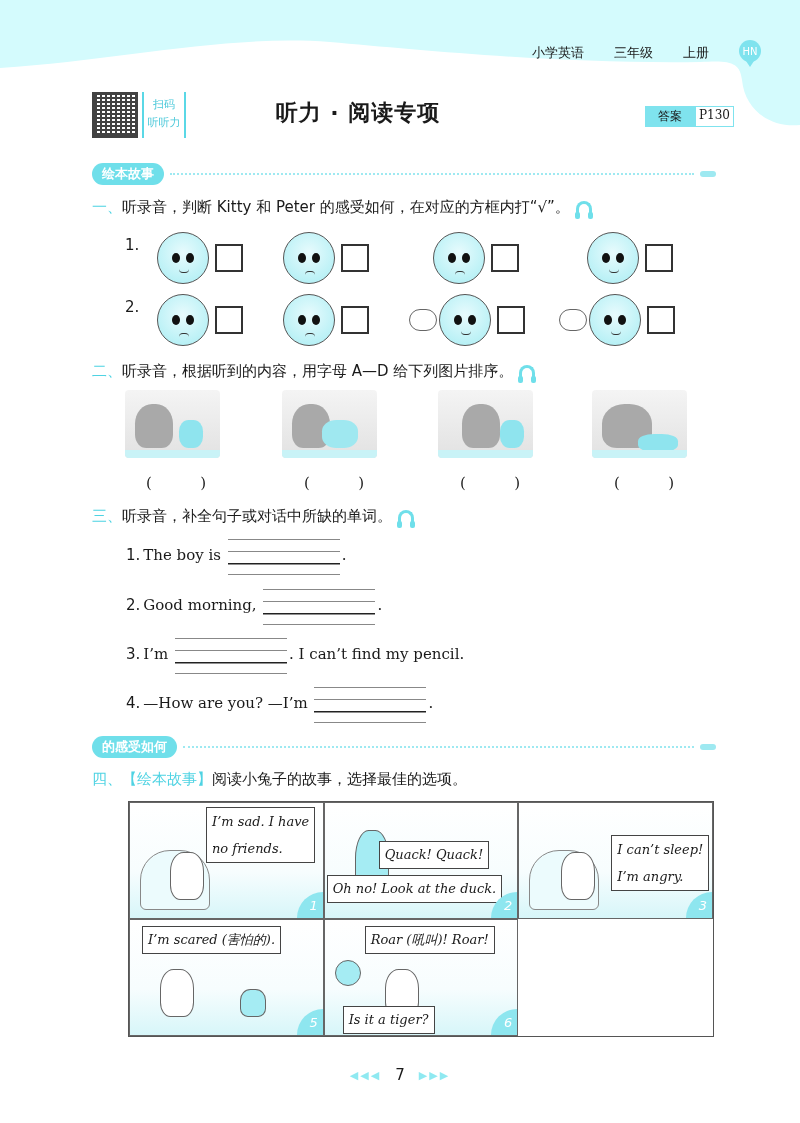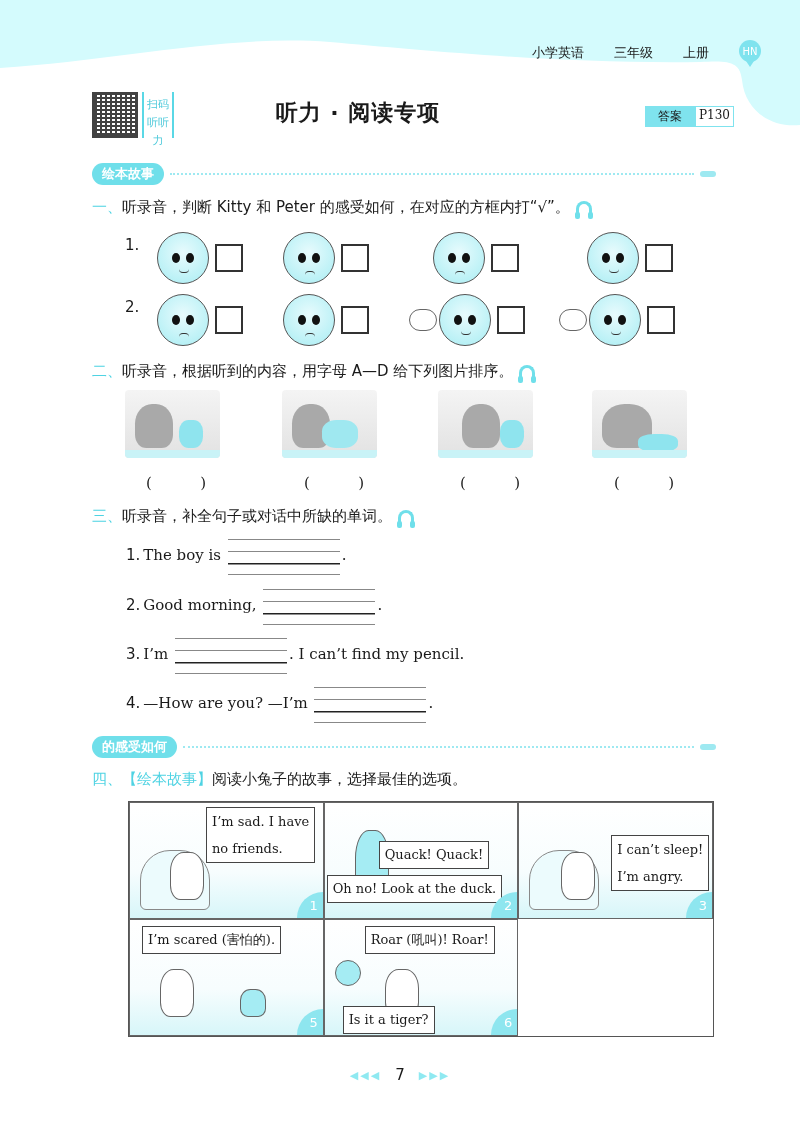--- a/index.html
+++ b/index.html
@@ -9,21 +9,21 @@
   .header-wave { position: absolute; left: 0; top: 0; width: 800px; height: 130px; }
   .header-meta { position: absolute; top: 40px; left: 532px; font-size: 13px; display: flex; gap: 30px; align-items: flex-end; }
   .hn-pin { width: 22px; height: 22px; border-radius: 50%; background: #7fe3ee; color: #fff; font-size: 10px; display: flex; align-items: center; justify-content: center; position: relative; }
   .hn-pin::after { content: ""; position: absolute; bottom: -5px; left: 7px; border-left: 4px solid transparent; border-right: 4px solid transparent; border-top: 6px solid #7fe3ee; }
 
   .qr { position: absolute; left: 92px; top: 92px; width: 46px; height: 46px;
         background:
           repeating-linear-gradient(90deg, #222 0 2px, transparent 2px 5px),
           repeating-linear-gradient(0deg, #222 0 2px, transparent 2px 4px);
         opacity: .85; border: 3px solid #222; }
-  .scan-tag { position: absolute; left: 142px; top: 92px; width: 32px; height: 46px; border-left: 2px solid #5ad8e6; border-right: 2px solid #5ad8e6;
+  .scan-tag { position: absolute; left: 142px; top: 92px; width: 44px; height: 46px; border-left: 2px solid #5ad8e6; border-right: 2px solid #5ad8e6;
               font-family: "DejaVu Serif", serif; font-size: 11px; color: #4cc9da; text-align: center; line-height: 18px; padding-top: 4px; }
 
   .page-title { position: absolute; top: 98px; left: 0; width: 716px; text-align: center; font-size: 22px; font-weight: bold; letter-spacing: 1px; }
   .answer-ref { position: absolute; top: 106px; left: 645px; display: flex; font-size: 12px; }
   .answer-ref .a { background: #7fe3ee; padding: 2px 13px; }
   .answer-ref .b { background: #fff; border: 1px solid #7fe3ee; padding: 1px 3px; font-family: "DejaVu Serif", serif; }
 
   .section-bar { position: absolute; left: 92px; width: 624px; height: 22px; display: flex; align-items: center; }
   .section-pill { background: #6fdfea; color: #fff; font-size: 13px; font-weight: bold; padding: 2px 10px; border-radius: 11px; white-space: nowrap; }
   .section-dots { flex: 1; border-top: 2px dotted #9ee9f1; margin: 0 6px; }
@@ -57,21 +57,21 @@
   .fill-item { position: absolute; left: 126px; font-family: "DejaVu Serif", "Liberation Serif", serif; font-size: 15px; display: flex; align-items: center; white-space: nowrap; }
   .fill-item .num { font-family: "DejaVu Sans", sans-serif; margin-right: 3px; }
   .four-line { display: inline-block; width: 112px; height: 36px; margin: 0 2px; position: relative; top: 2px;
                background:
                  linear-gradient(#888,#888) 0 0/100% 1px no-repeat,
                  linear-gradient(#888,#888) 0 12px/100% 1px no-repeat,
                  linear-gradient(#222,#222) 0 24px/100% 1.5px no-repeat,
                  linear-gradient(#888,#888) 0 35px/100% 1px no-repeat; }
 
   .comic { position: absolute; left: 128px; top: 801px; width: 586px; height: 236px; border: 1.5px solid #555; display: grid; grid-template-columns: repeat(3, 1fr); grid-template-rows: repeat(2, 1fr); }
-  .panel { position: relative; border: 1px solid #666; overflow: hidden; background: linear-gradient(180deg, #ffffff 0%, #f7fdfe 60%, #d7f6f9 100%); }
+  .panel { position: relative; border: 1px solid #666; overflow: hidden; background: linear-gradient(180deg, #ffffff 0%, #f7fdfe 60%, #d7f6f9 100%); font-style: italic; }
   .panel .bg-shape { position: absolute; left: 10px; bottom: 8px; width: 70px; height: 60px; border: 1.2px solid #888; border-radius: 30px 30px 6px 6px; background: #ecfbfd; }
   .panel .char { position: absolute; bottom: 18px; width: 34px; height: 48px; border: 1.2px solid #666; background: #fff; border-radius: 40% 40% 30% 30%; }
   .panel .char.teal { background: #a5ecf3; }
   .panel .char.grey { background: #a8a8a8; }
   .bubble { position: absolute; background: #fff; border: 1.2px solid #444; font-family: "DejaVu Serif", "Liberation Serif", serif; font-size: 13px; line-height: 26px; padding: 0 5px; white-space: nowrap; }
   .panel-num { position: absolute; right: 0; bottom: 0; width: 26px; height: 26px; background: #8ee6ef; color: #fff; font-size: 13px; border-radius: 26px 0 0 0; text-align: right; padding: 6px 5px 0 0; }
 
   .pager { position: absolute; top: 1066px; left: 0; width: 800px; display: flex; justify-content: center; align-items: center; gap: 14px; }
   .arrows { color: #8fe9f1; font-size: 11px; letter-spacing: 2px; }
   .page-num { font-size: 15px; }

